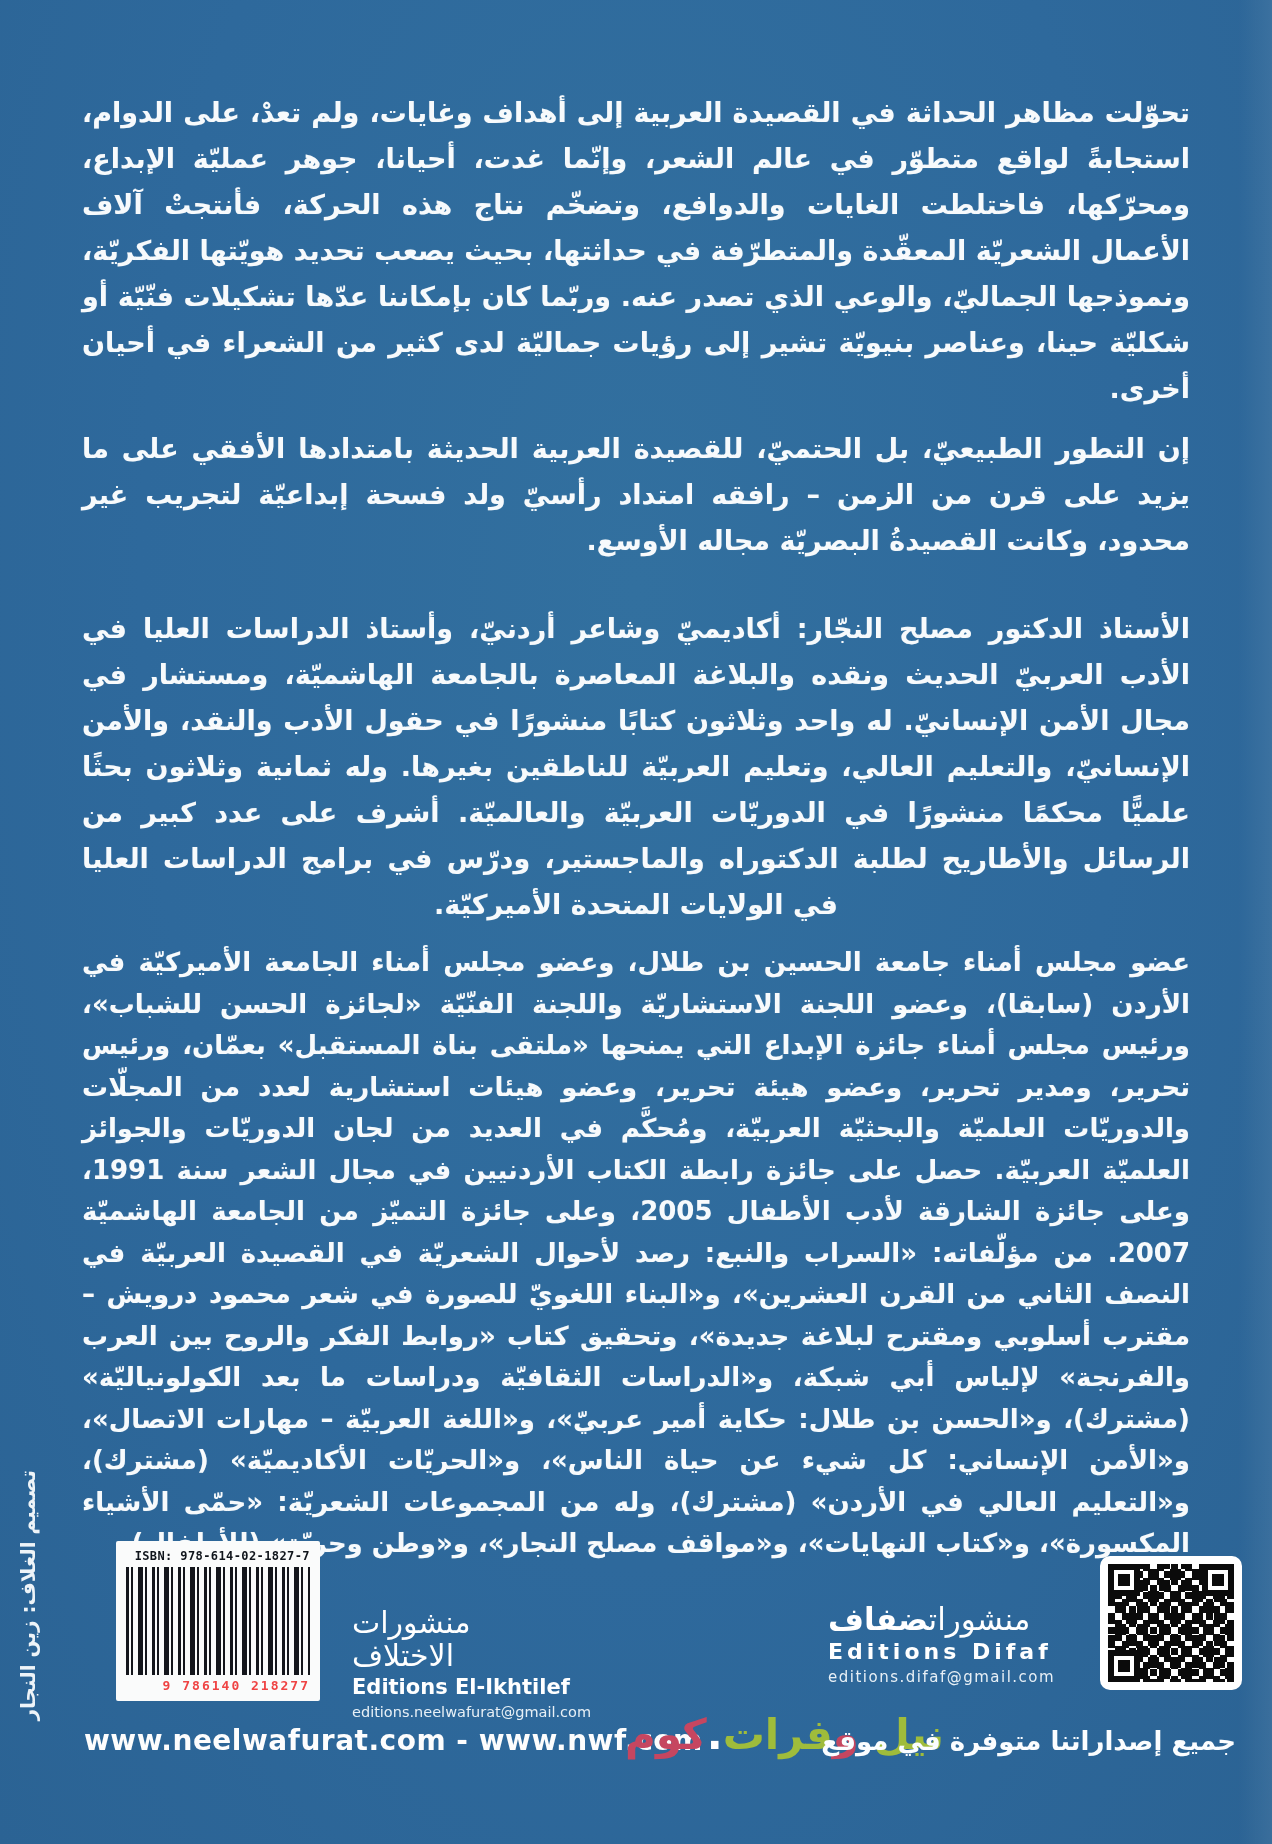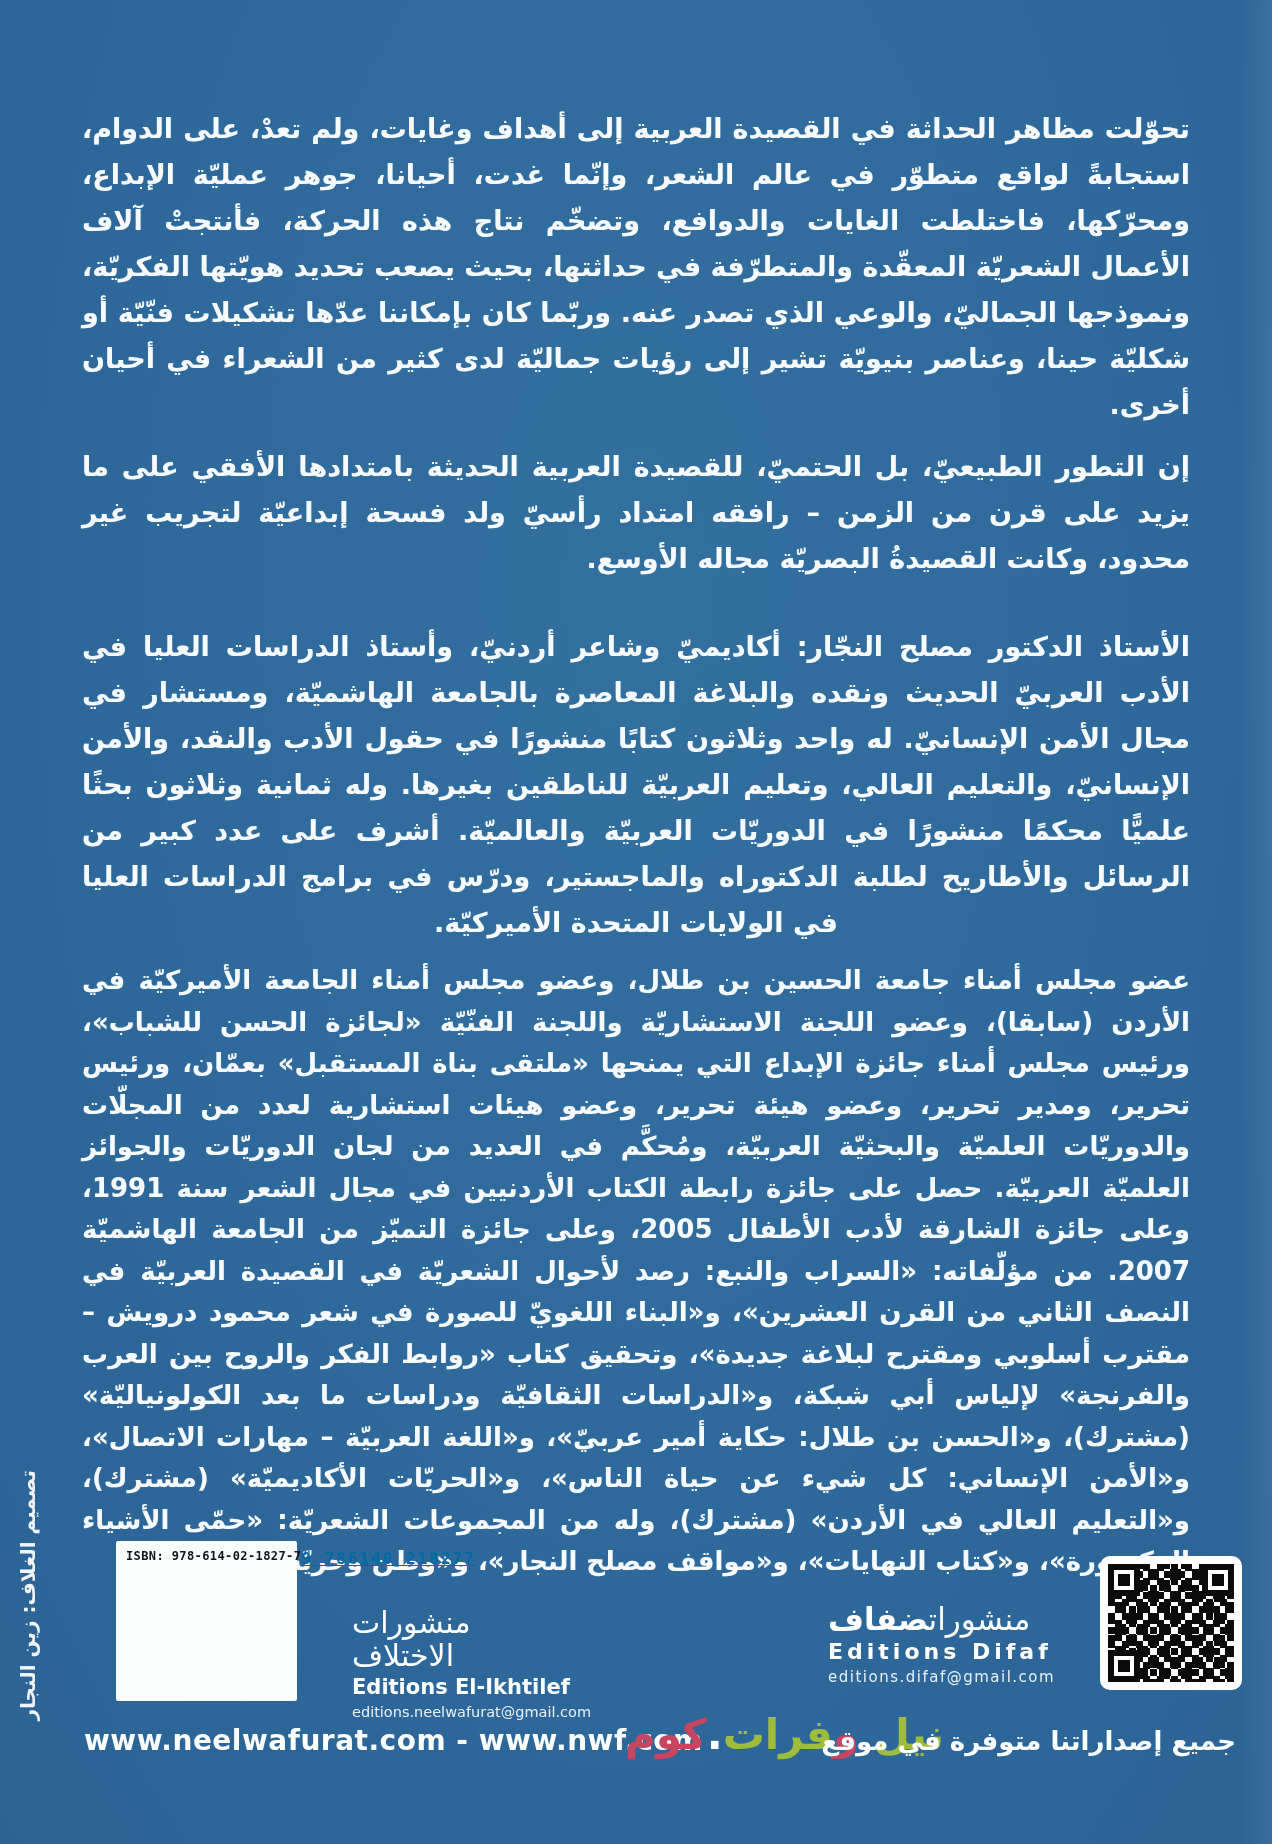--- a/index.html
+++ b/index.html
@@ -10,45 +10,45 @@
   }
   .cover::after{ 
     content:"";position:absolute;top:0;right:0;width:34px;height:100%;
     background:linear-gradient(90deg, rgba(255,255,255,0) 0%, rgba(255,255,255,0.07) 100%);
     pointer-events:none;
   }
   .body-text{
     position:absolute;top:90px;right:82px;width:1108px;
     direction:rtl;color:#f7fafc;font-weight:bold;text-align:justify;
   }
-  .para{font-size:27px;line-height:46px;margin:16px 0 14px 0;
+  .para{font-size:27px;line-height:46px;margin:0 0 14px 0;
         text-shadow:0 0 1px rgba(255,255,255,0.25);}
   .para.bio{margin-top:42px;text-align-last:center;}
   .para.works{font-size:26px;line-height:41.5px;margin-top:8px;}
 
   .designer-credit{
     position:absolute;left:16px;top:1800px;width:330px;
     transform:rotate(-90deg);transform-origin:0 0;
     direction:rtl;text-align:right;
     color:#eef4f8;font-size:20px;font-weight:bold;letter-spacing:0.5px;
   }
 
   .barcode-box{
-    position:absolute;left:116px;top:1541px;width:181px;height:160px;
+    position:absolute;left:116px;top:1541px;width:204px;height:160px;
     background:#fafbfb;border-radius:2px;box-sizing:border-box;
-    padding:8px 10px;display:flex;flex-direction:row;align-items:flex-start;
+    padding:8px 10px;display:flex;flex-direction:column;align-items:flex-end;
   }
   .isbn-label{font-family:"DejaVu Sans Mono", monospace;font-size:12px;font-weight:bold;
     color:#10151c;letter-spacing:0.4px;white-space:nowrap;}
   .bars{width:100%;flex:1;margin:4px 0 3px 0;
     background:repeating-linear-gradient(90deg,
       #14161c 0 3px, #fafbfb 3px 5px, #14161c 5px 7px, #fafbfb 7px 12px,
       #14161c 12px 17px, #fafbfb 17px 19px, #14161c 19px 21px, #fafbfb 21px 26px);}
-  .barcode-number{font-family:"DejaVu Sans Mono", monospace;font-size:16px;font-weight:bold;
-    color:#0369a1;letter-spacing:2px;white-space:nowrap;text-decoration:underline;}
+  .barcode-number{font-family:"DejaVu Sans Mono", monospace;font-size:13px;font-weight:bold;
+    color:#ef4444;letter-spacing:2px;white-space:nowrap;}
 
   .pub{position:absolute;color:#ffffff;text-align:left;}
   .pub .ar-logo{direction:rtl;line-height:1.1;}
   .ikhtilef{left:352px;top:1606px;width:230px;}
   .ikhtilef .ar-logo{font-size:30px;font-weight:normal;}
   .ikhtilef .en-name{font-size:21px;font-weight:bold;margin-top:3px;white-space:nowrap;}
   .ikhtilef .email{font-size:14.5px;margin-top:5px;color:#e8f0f6;white-space:nowrap;}
 
   .majaz{position:absolute;left:652px;top:1540px;width:110px;height:154px;}
 

